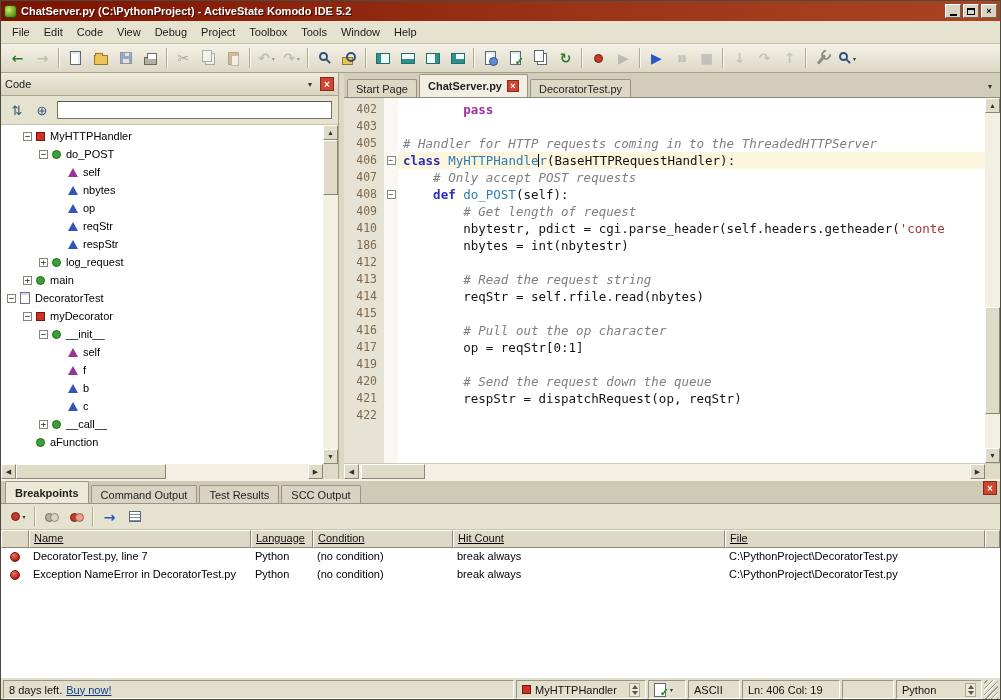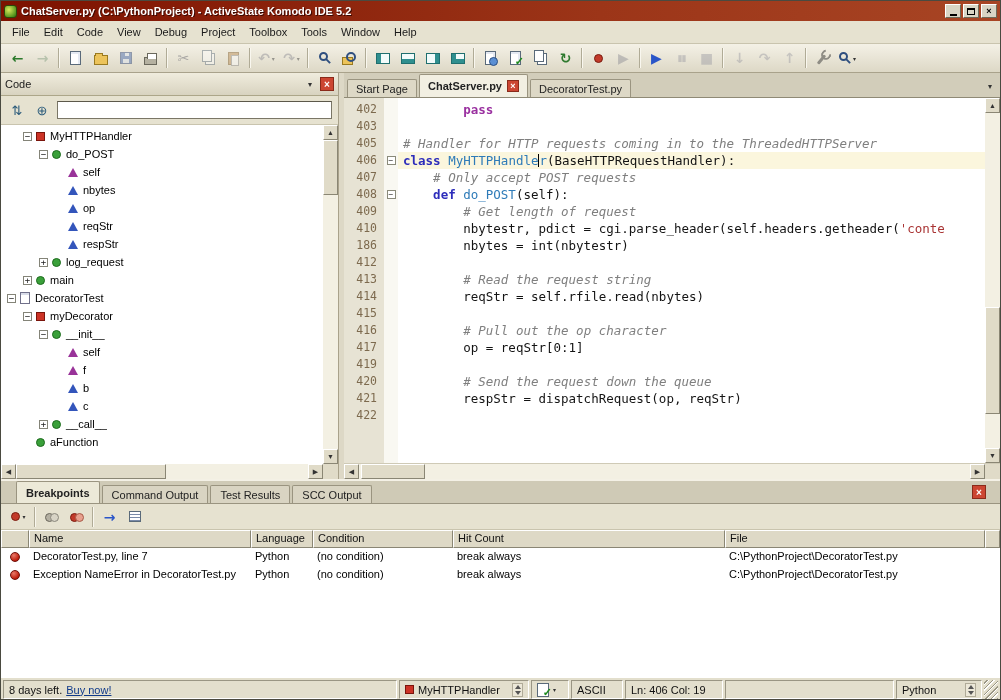--- a/index.html
+++ b/index.html
@@ -124,26 +124,26 @@
   .sb-thumb { position:absolute; background:#e0dbc8; border:1px solid; border-color:#fff #8a8674 #8a8674 #fff; }
   .tree-sbv { top:0; right:0; bottom:15px; }
   .tree-sbh { left:0; right:15px; bottom:0; }
   .sb-corner { position:absolute; right:0; bottom:0; width:15px; height:15px; background:#e0dbc8; }
   .ed-sbv { top:0; right:0; bottom:0; }
   .editor-sbh { height:16px; flex:none; position:relative; display:flex; background:#f3f0e3; border-top:1px solid #cfcab6; }
   .editor-sbh .sb-corner2 { width:15px; height:15px; background:#e0dbc8; flex:none; }
 
   
   .bottompanel { flex:none; height:198px; display:flex; flex-direction:column; border-top:2px solid #f4f1e6; background:#e3dfcd; }
-  .btabbar { height:23px; flex:none; background:#cfcab6; display:flex; align-items:flex-end; padding:0 14px; border-bottom:1px solid #9a9480; }
+  .btabbar { height:23px; flex:none; background:#cfcab6; display:flex; padding:0 3px; border-bottom:1px solid #9a9480; }
   .btab { height:18px; margin:0 1px; padding:0 9px; display:flex; align-items:center; background:#d9d4c2; border:1px solid #9a9480; border-bottom:none; border-radius:2px 2px 0 0; font-size:11px; color:#222; }
   .btab.active { height:22px; background:#ece9d8; font-weight:bold; }
   .btoolbar { height:26px; flex:none; display:flex; align-items:center; padding:0 5px; background:#e6e2d0; border-bottom:1px solid #c9c4ae; }
   .btable { flex:1; display:flex; flex-direction:column; background:#fff; min-height:0; }
-  .bt-header { display:grid; grid-template-columns:28px 222px 62px 140px 272px 1fr 15px; flex:none; }
+  .bt-header { display:grid; grid-template-columns:28px 222px 62px 140px 272px 1fr 15px; flex:none;text-decoration:underline; }
   .bth { height:18px; background:#ded9c6; border:1px solid; border-color:#fff #8a8674 #8a8674 #fff; font-size:11px; color:#111; padding:1px 4px; overflow:hidden; white-space:nowrap; }
   .btr { display:grid; grid-template-columns:28px 222px 62px 140px 272px 1fr 15px; flex:none; }
   .btc { height:18px; font-size:11px; color:#000; padding:2px 4px; overflow:hidden; white-space:nowrap; }
   .btc.icell { display:flex; align-items:center; justify-content:center; padding:0; }
   .bpdot { width:10px; height:10px; border-radius:50%; background:radial-gradient(circle at 35% 30%, #e87a6a, #c22312 65%, #8a1206); border:1px solid #70100a; }
 
   
   .statusbar { flex:none; height:24px; display:flex; align-items:stretch; background:#e3dfcd; border-top:1px solid #fff; padding:2px 2px 2px 2px; gap:2px; font-size:11px; color:#111; }
   .seg { border:1px solid; border-color:#9a9684 #fff #fff #9a9684; display:flex; align-items:center; gap:4px; padding:0 5px; white-space:nowrap; overflow:hidden; }
   .seg .mini-class { width:9px; height:9px; background:#cc3326; border:1px solid #7a150c; flex:none; }
@@ -632,21 +632,21 @@
             <div class="btc">(no condition)</div>
             <div class="btc">break always</div>
             <div class="btc">C:\PythonProject\DecoratorTest.py</div>
             <div class="btc"></div>
           </div>
         </div>
     </div>
   </div>
 
   <div class="statusbar">
-    <div class="seg" style="width:394px;">
+    <div class="seg" style="width:511px;">
       <span>8 days left.</span>
       <span class="buylink">Buy now!</span>
     </div>
     <div class="seg" style="width:130px;">
       <span class="mini-class"></span>
       <span style="flex:1;overflow:hidden;">MyHTTPHandler</span>
       <span class="spin"></span>
     </div>
     <div class="seg" style="width:38px;">
       <span class="checkicon"></span>

